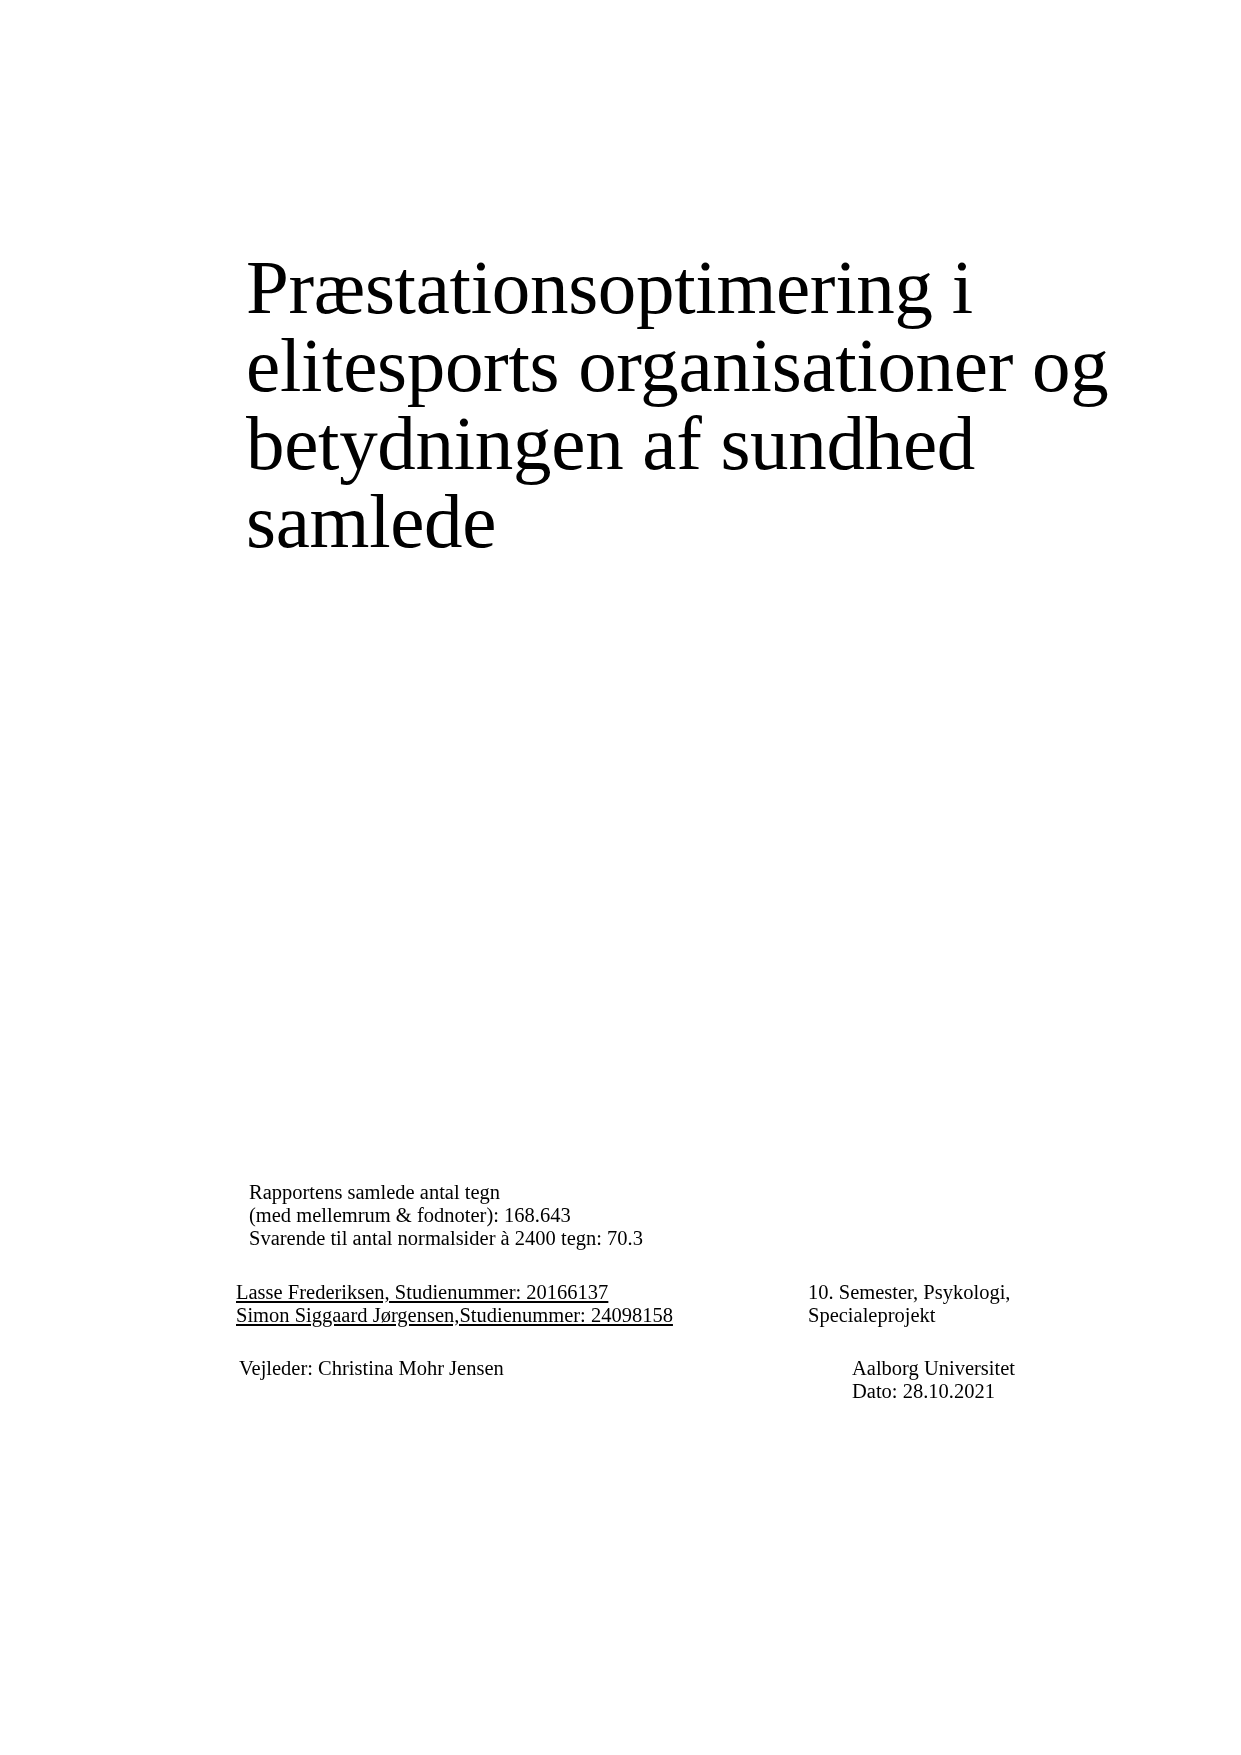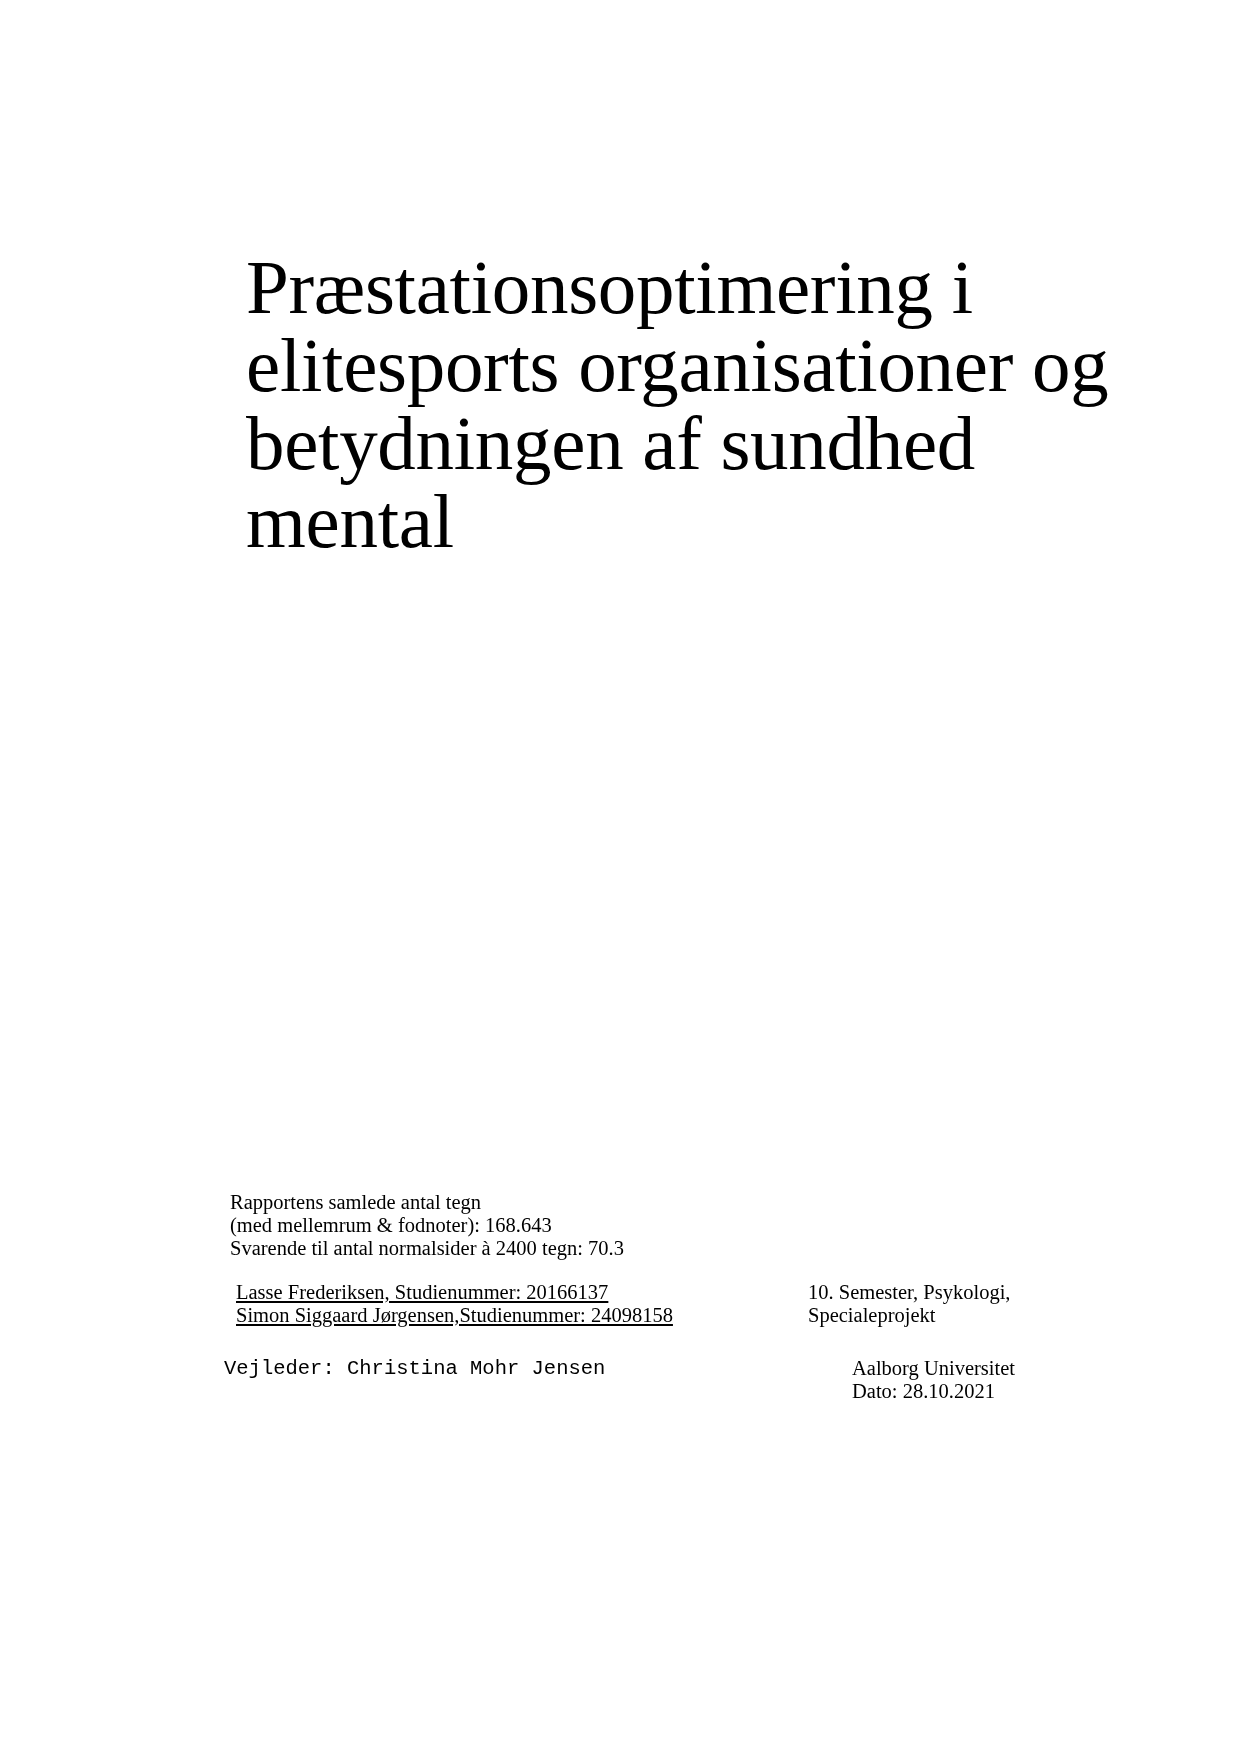--- a/index.html
+++ b/index.html
@@ -30,34 +30,34 @@
       display: block;
       white-space: nowrap;
     }
     .meta {
       position: absolute;
       font-size: 20.5px;
       line-height: 23px;
       white-space: nowrap;
     }
     .meta .line { display: block; }
-    .count-block { left: 230px; top: 1181px; margin-top: 10px; }
+    .count-block { left: 249px; top: 1181px; }
     .authors-block { left: 236px; top: 1281px; text-decoration: underline; }
-    .supervisor-block { left: 224px; top: 1357px; font-family: Liberation Mono, monospace; }
+    .supervisor-block { left: 239px; top: 1357px; }
     .course-block { left: 808px; top: 1281px; }
     .uni-block { left: 808px; top: 1357px; margin-left: 44px; }
   </style>
 </head>
 <body>
 
 <h1 class="title">
   <span class="line">Præstationsoptimering i</span>
   <span class="line">elitesports organisationer og</span>
   <span class="line">betydningen af sundhed</span>
-  <span class="line">mental</span>
+  <span class="line">samlede</span>
 </h1>
 
 <div class="meta count-block">
   <span class="line">Rapportens samlede antal tegn</span>
   <span class="line">(med mellemrum &amp; fodnoter): 168.643</span>
   <span class="line">Svarende til antal normalsider à 2400 tegn:  70.3</span>
 </div>
 
 <div class="meta authors-block">
   <span class="line">Lasse Frederiksen, Studienummer: 20166137</span>

